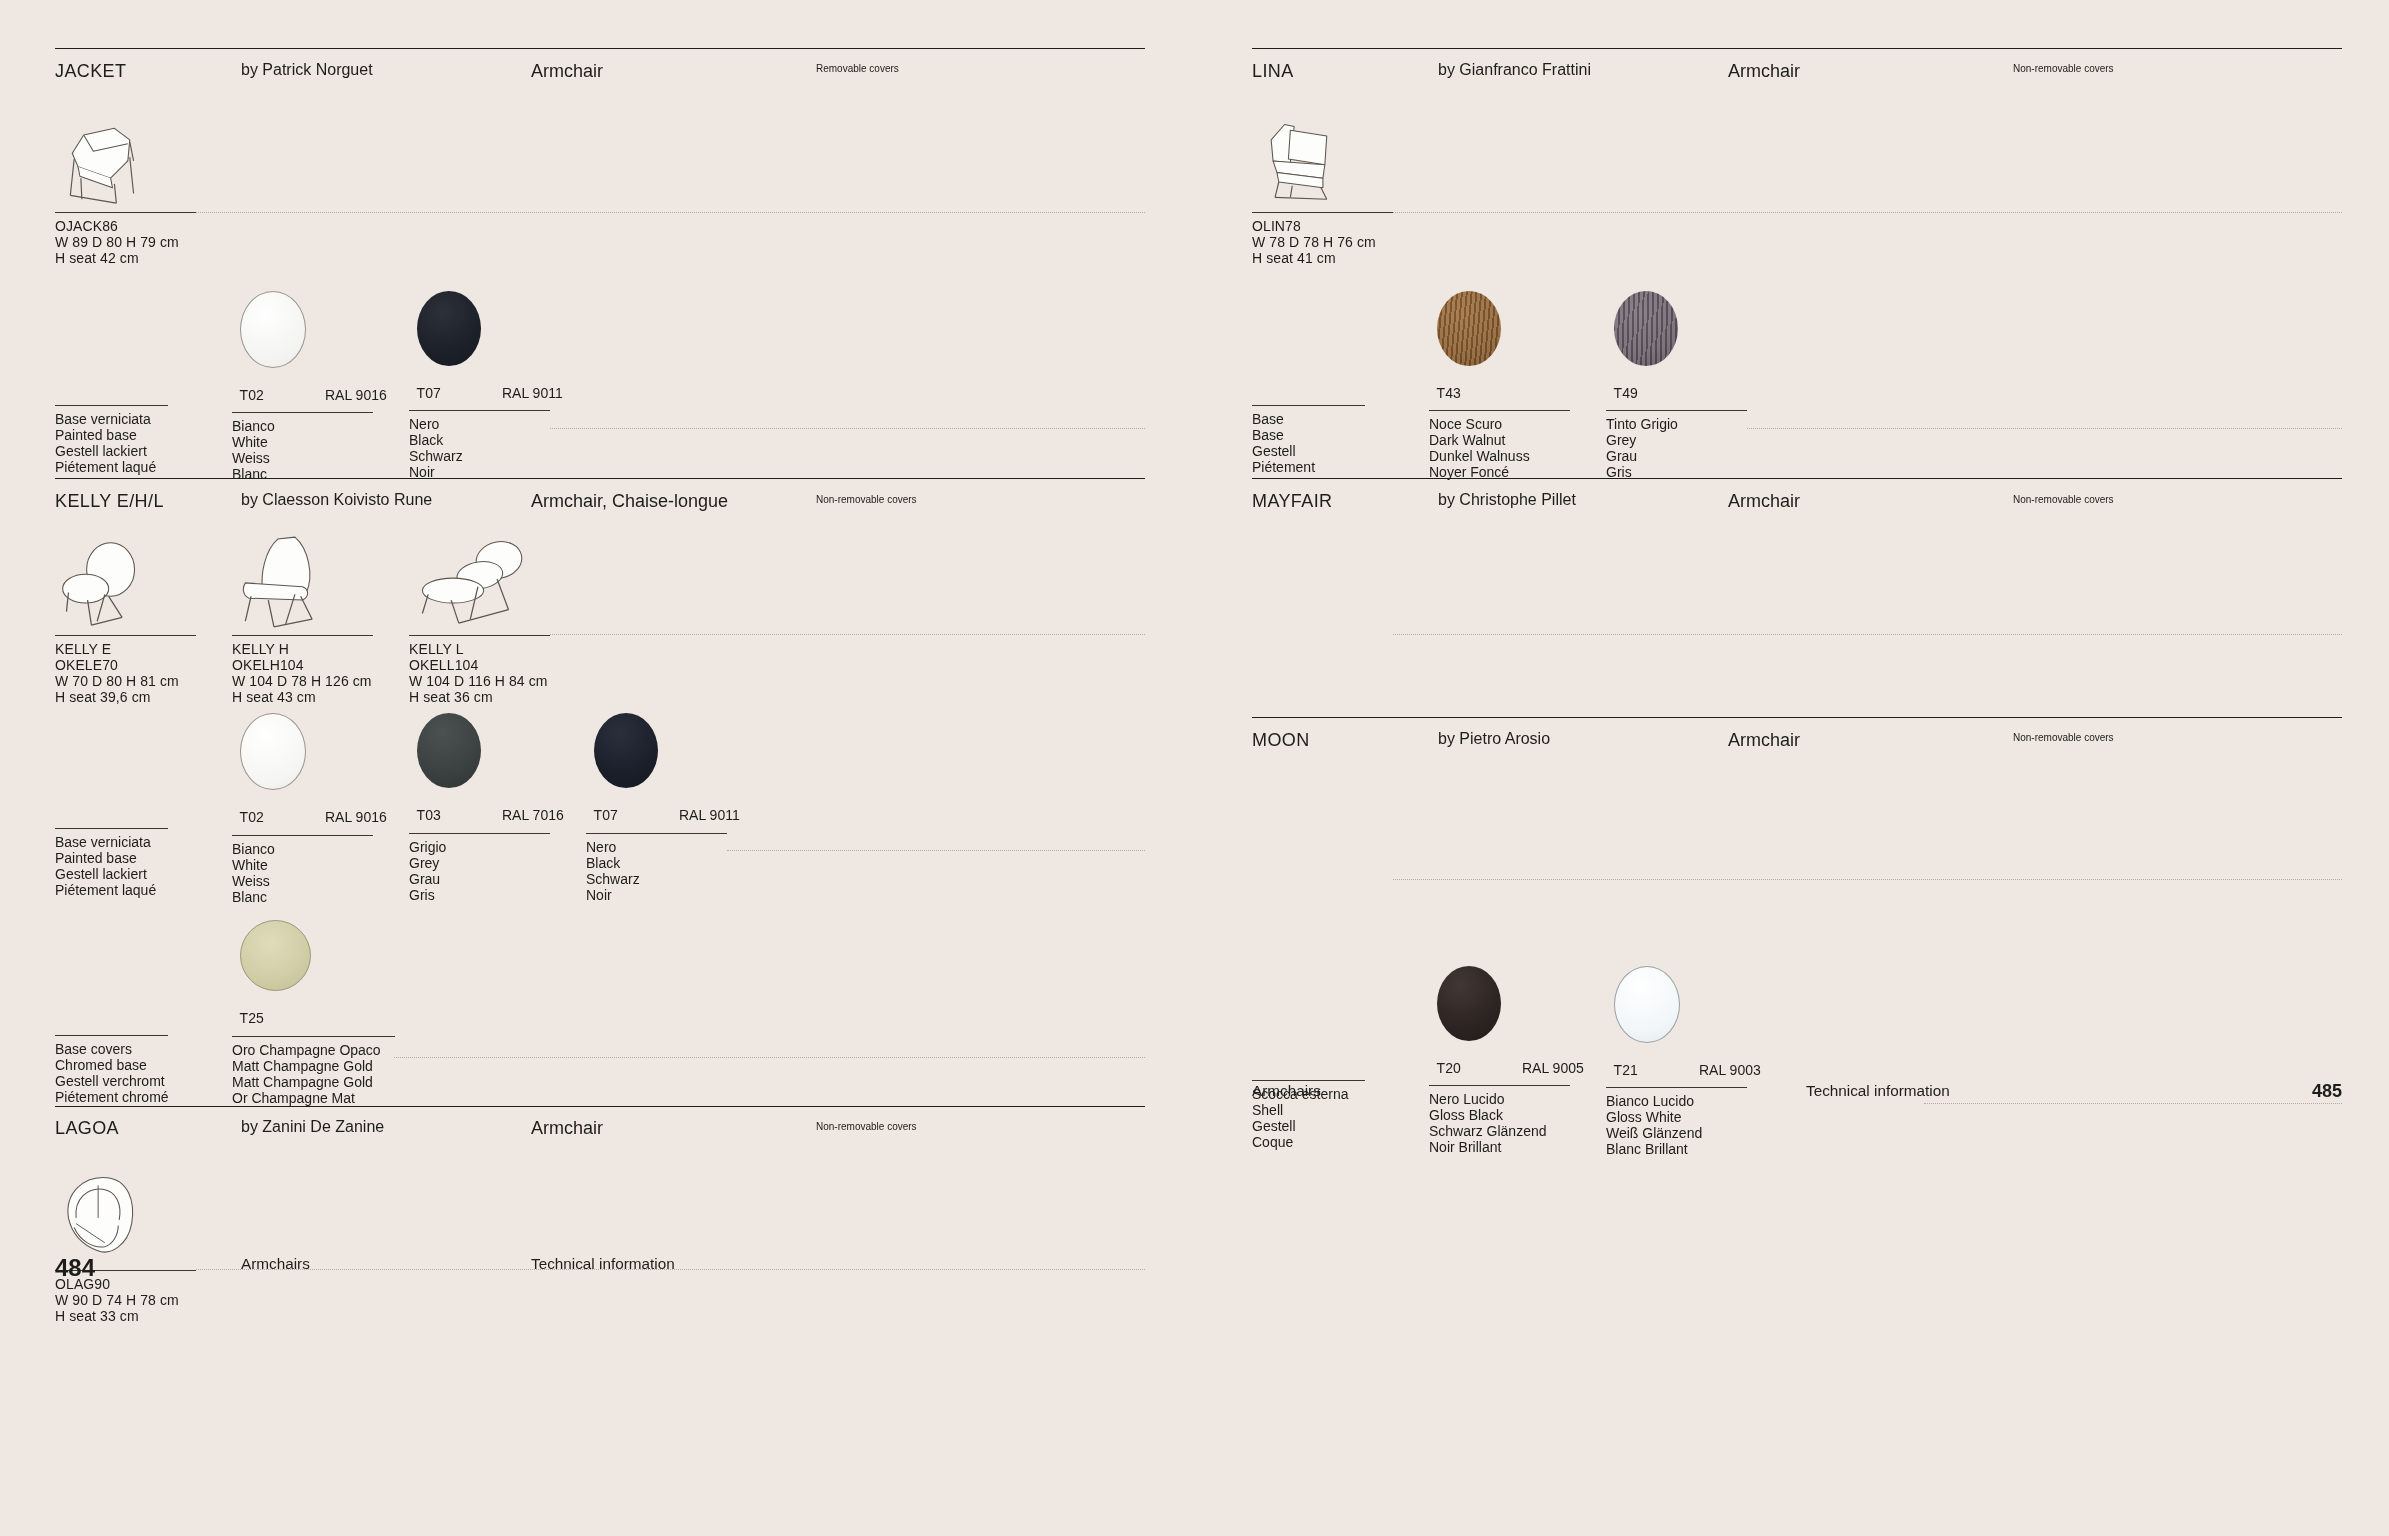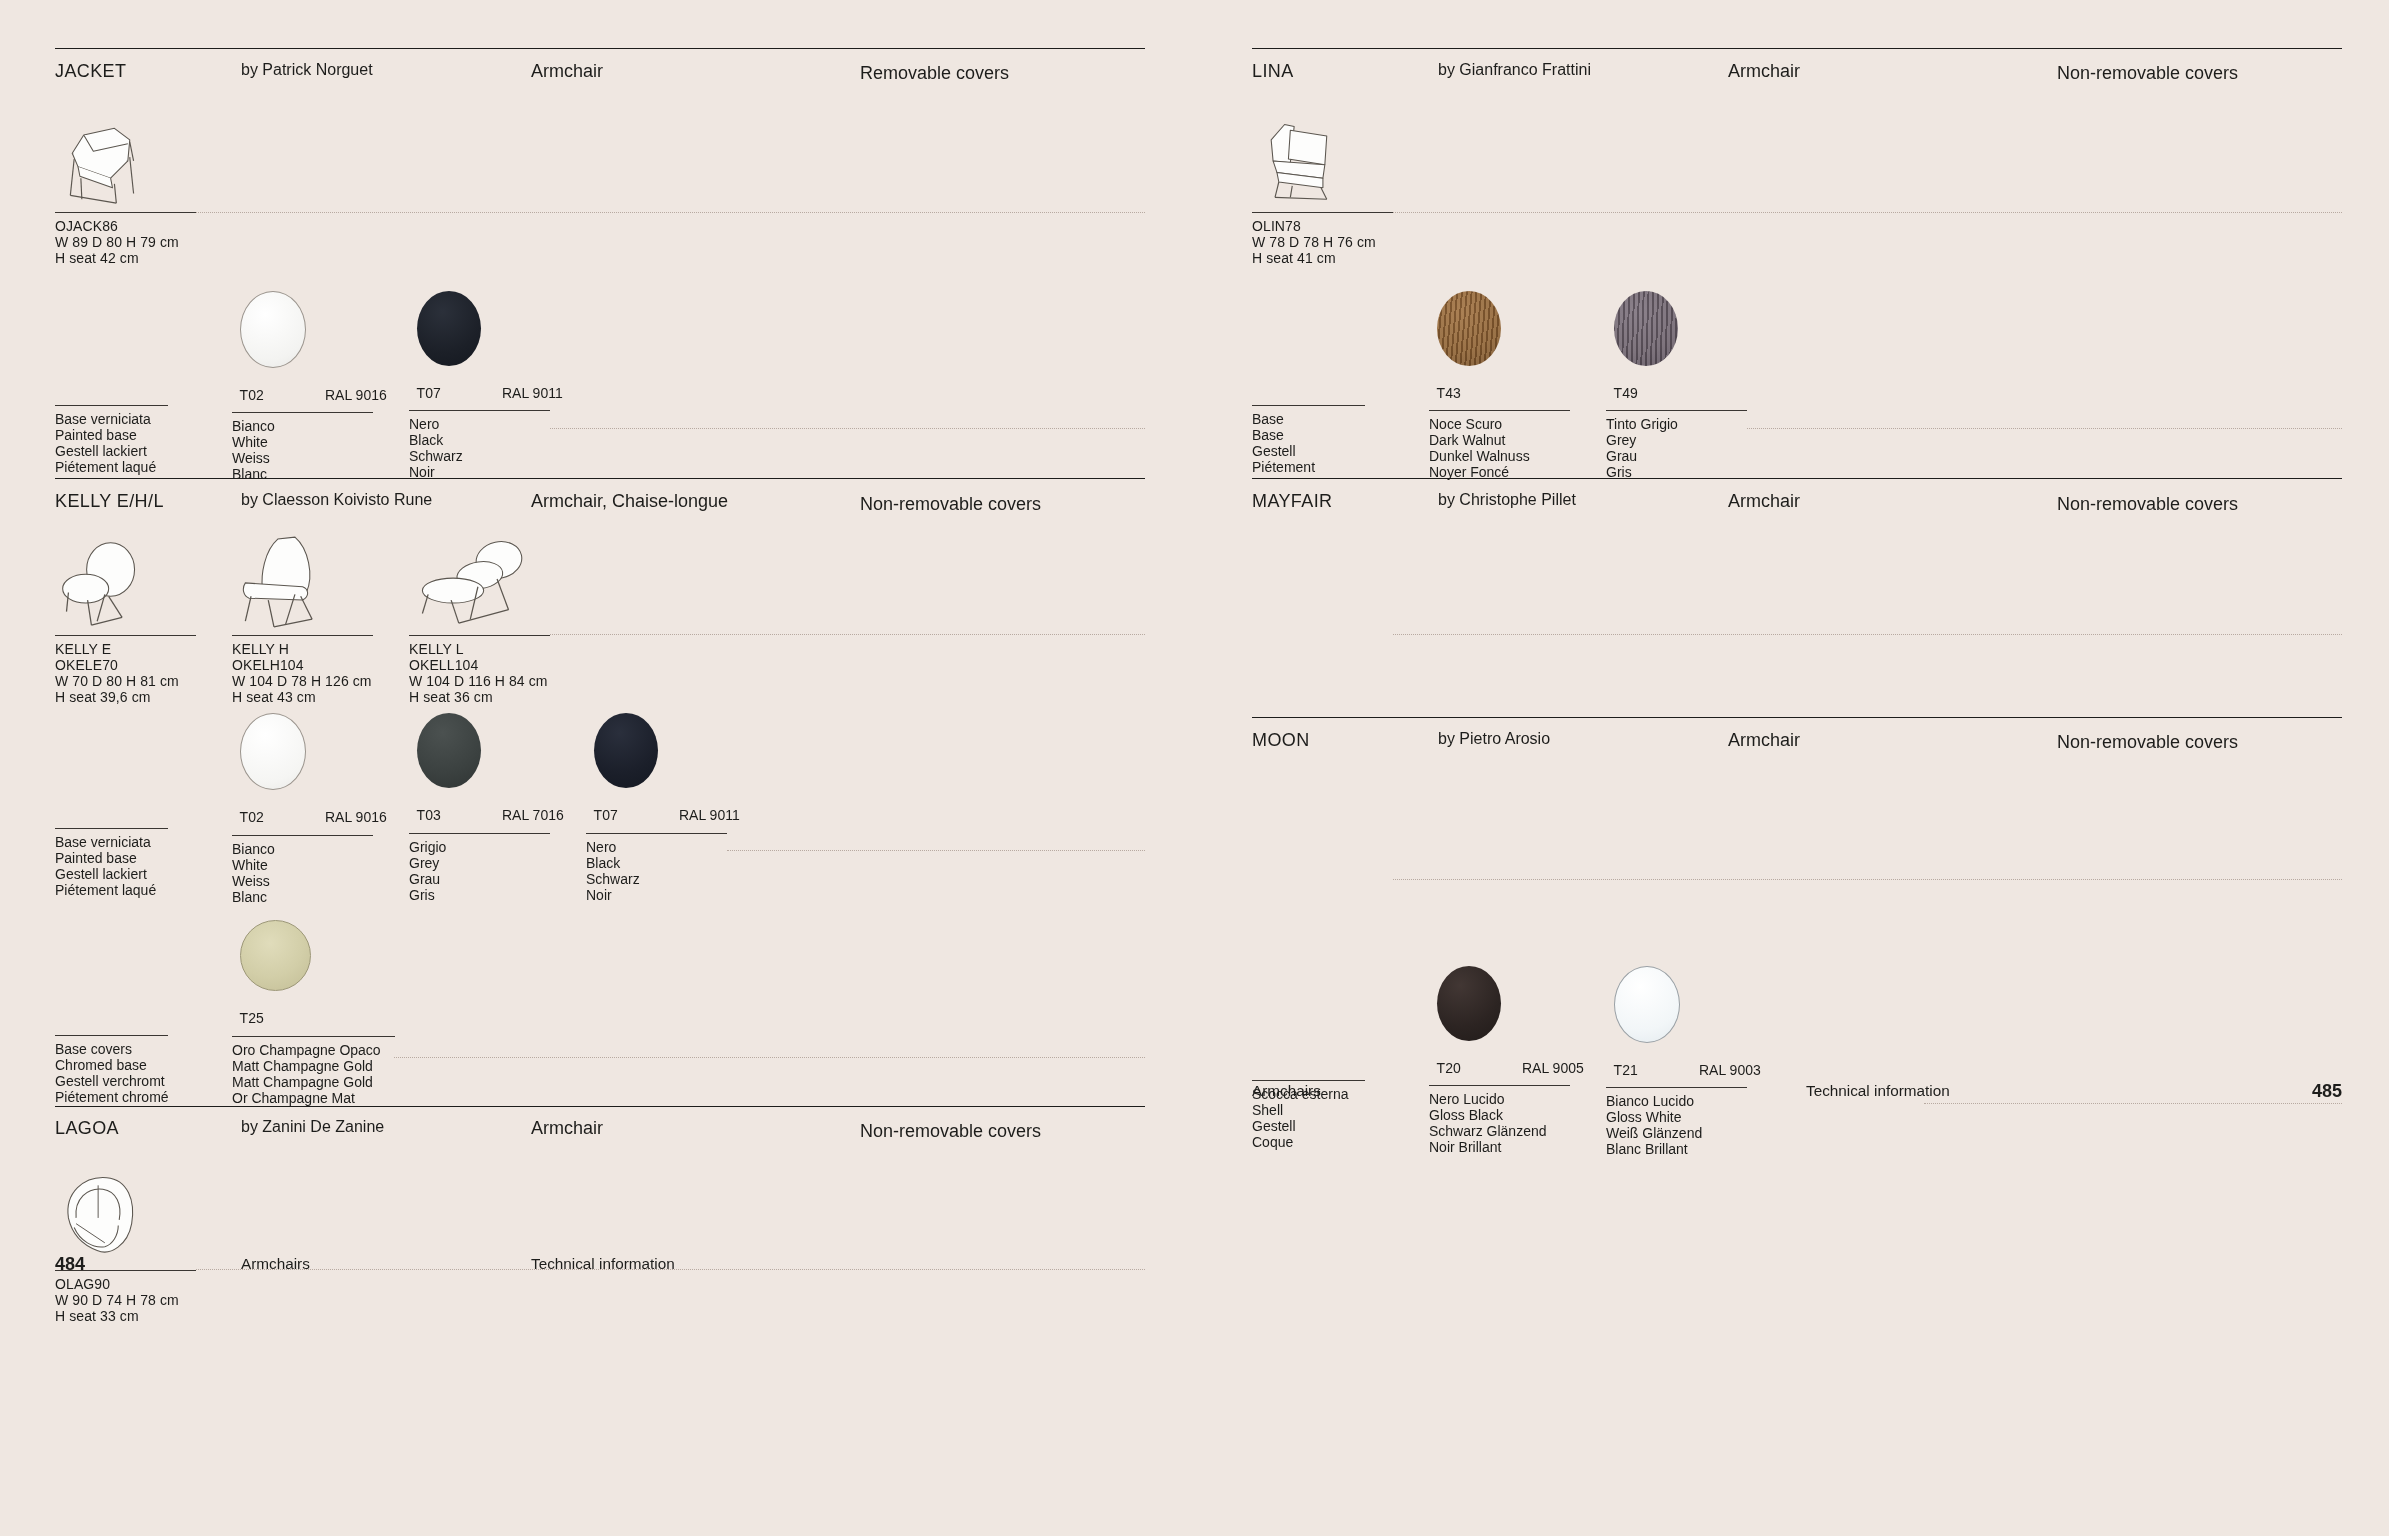--- a/index.html
+++ b/index.html
@@ -17,21 +17,21 @@
   .page.left .content{position:absolute;left:55px;top:48px;width:1090px;}
   .page.right .content{position:absolute;left:1252px;top:48px;width:1090px;}
   .page.right .content{left:57px;}
 
   
   .rule-strong{height:0;border-top:1.9px solid #1d1d1b;width:100%;}
   .mh-row{position:relative;height:29px;}
   .mh-name{position:absolute;left:0;top:0;font-size:18px;letter-spacing:0.4px;}
   .mh-designer{position:absolute;left:186px;top:0;font-size:16px;}
   .mh-type{position:absolute;left:476px;top:0;font-size:18px;}
-  .mh-covers{position:absolute;left:805px;top:2.9px;font-size:18px;}
+  .mh-covers{position:absolute;left:761px;top:2.9px;font-size:10px;}
 
   
   .variants{position:relative;width:100%;}
   .variant{position:absolute;top:0;width:177px;}
   .var-art{height:96px;position:relative;}
   .var-art svg{position:absolute;bottom:0;left:0;}
   .var-rule{border-top:1.4px solid #3a3632;width:141px;margin-top:5.7px;}
   .var-text{font-size:14px;line-height:16px;padding-top:4.8px;letter-spacing:0.1px;}
 
   
@@ -47,21 +47,21 @@
   .sw-rule{border-top:1.4px solid #3a3632;width:141px;margin-top:4.8px;}
   .sw-names{font-size:14px;line-height:16px;padding-top:4.8px;padding-left:0;}
   .sw-names div{white-space:nowrap;}
 
   .basecol{position:absolute;left:0;top:0;width:143px;}
   .basecol .sw-rule{width:113px;}
   .basecol .sw-names{font-size:14px;line-height:16px;}
 
   
   .footer{position:absolute;bottom:46px;left:0;width:100%;height:21px;}
-  .ft-num{position:absolute;top:0;font-size:18px;font-weight:bold;}
+  .ft-num{position:absolute;top:0;font-size:24px;font-weight:bold;}
   .ft-sec{position:absolute;left:186px;top:1px;font-size:15.3px;}
   .ft-tech{position:absolute;left:476px;top:1px;font-size:15.3px;}
   .ft-right-sec{position:absolute;left:0;top:1px;font-size:15.3px;}
   .ft-right-tech{position:absolute;left:554px;top:1px;font-size:15.3px;}
   .ft-right-num{position:absolute;right:0;top:0;font-size:18px;font-weight:bold;}
 </style>
 </head>
 <body>
 
 <div class="spread">

